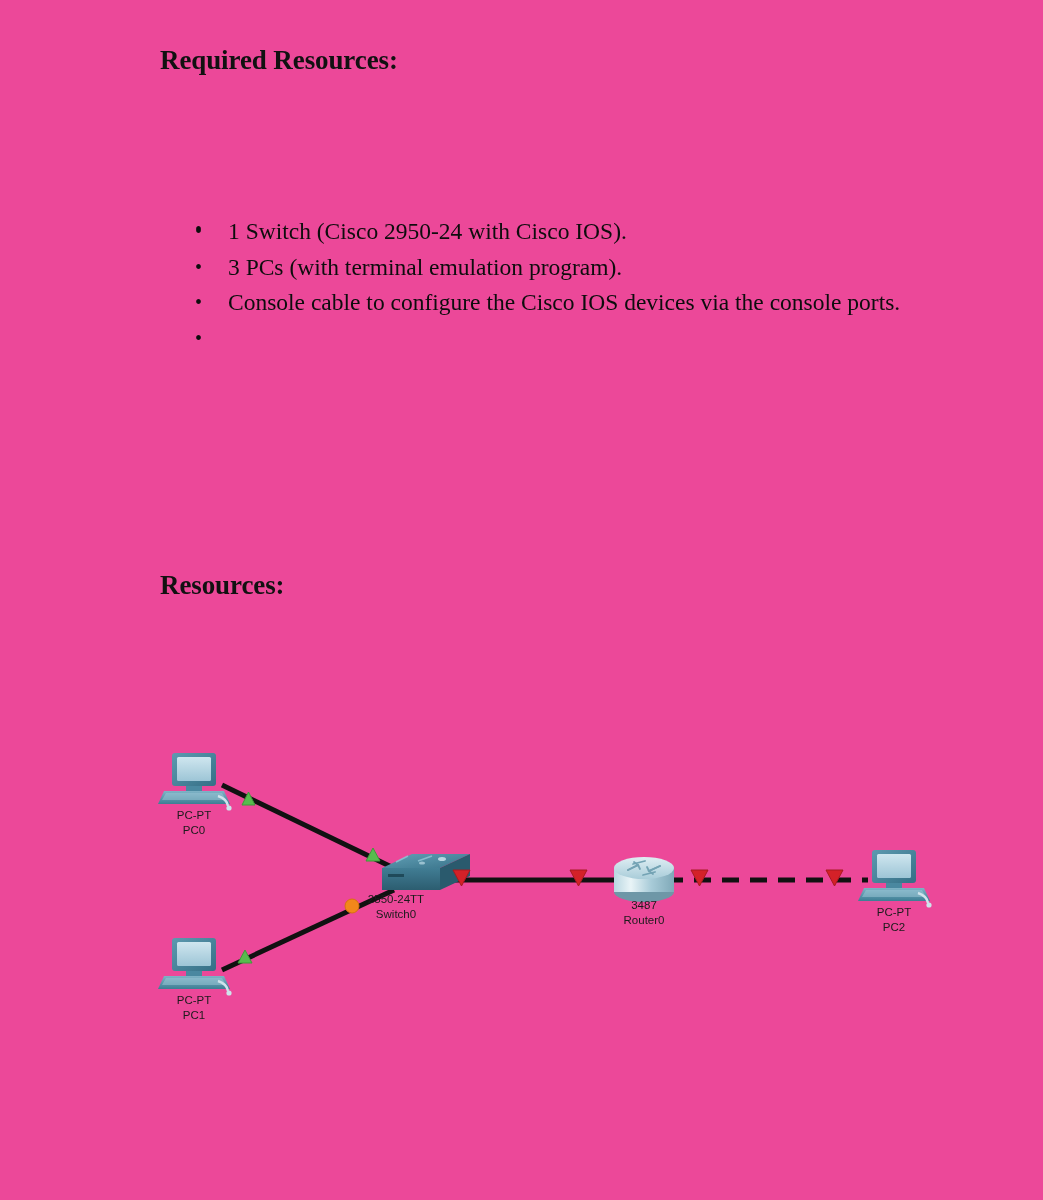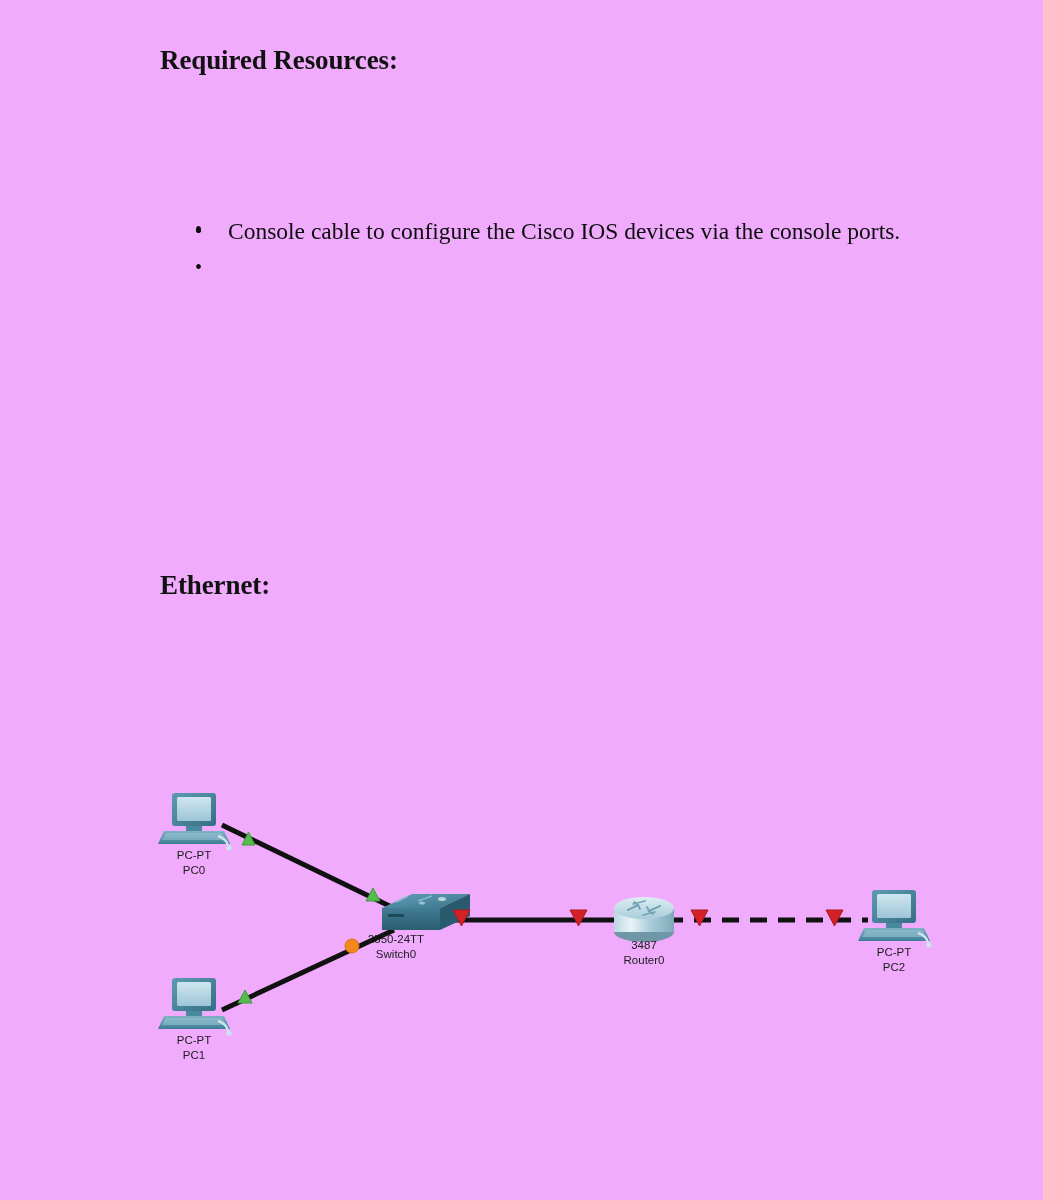--- a/index.html
+++ b/index.html
@@ -12,21 +12,21 @@
     height: 1200px;
     position: relative;
     font-family: "Liberation Serif", "DejaVu Serif", serif;
     color: #0d0d0d;
     overflow: hidden;
   }
 
   .page {
     position: absolute;
     inset: 0;
-    background: #f0abfc;
+    background: #ec4899;
     padding-left: 32px;
   }
 
   
   .heading {
     position: absolute;
     font-family: "Liberation Serif", "DejaVu Serif", serif;
     font-weight: bold;
     font-size: 27px;
     letter-spacing: -0.1px;
@@ -59,21 +59,21 @@
     left: 9px;
     top: 0;
     font-size: 20px;
     line-height: 33.5px;
   }
 
   
   .topology {
     position: absolute;
     left: 150px;
-    top: 760px;
+    top: 720px;
     width: 800px;
     height: 330px;
   }
   .topology svg { display: block; }
 
   .dev-label {
     position: absolute;
     font-family: "Liberation Sans", "DejaVu Sans", sans-serif;
     font-size: 11.5px;
     line-height: 14.5px;
@@ -89,34 +89,36 @@
 <div class="page">
 
   <div class="heading" id="heading-required">Required Resources:</div>
 
   <ul class="res-list">
     <li class="res-item">
       <span class="bullet">•</span>
     </li>
     <li class="res-item">
       <span class="bullet">•</span>
-    </li>
-    <li class="res-item">
-      <span class="bullet">•</span>
+      <span>1 Switch (Cisco 2950-24 with Cisco IOS).</span>
+    </li>
+    <li class="res-item">
+      <span class="bullet">•</span>
+      <span>3 PCs (with terminal emulation program).</span>
     </li>
     <li class="res-item">
       <span class="bullet">•</span>
       <span>Console cable to configure the Cisco IOS devices via the console ports.</span>
     </li>
     <li class="res-item">
       <span class="bullet">•</span>
     </li>
   </ul>
 
-  <div class="heading" id="heading-topology">Ethernet:</div>
+  <div class="heading" id="heading-topology">Resources:</div>
 
   <div class="topology">
     <svg width="800" height="330" viewBox="0 0 800 330" xmlns="http://www.w3.org/2000/svg">
       <defs>
         <linearGradient id="screenGrad" x1="0" y1="0" x2="0" y2="1">
           <stop offset="0%" stop-color="#cfe6ef"></stop>
           <stop offset="100%" stop-color="#9dc5d6"></stop>
         </linearGradient>
         <linearGradient id="bezelGrad" x1="0" y1="0" x2="1" y2="1">
           <stop offset="0%" stop-color="#5d9ab0"></stop>

